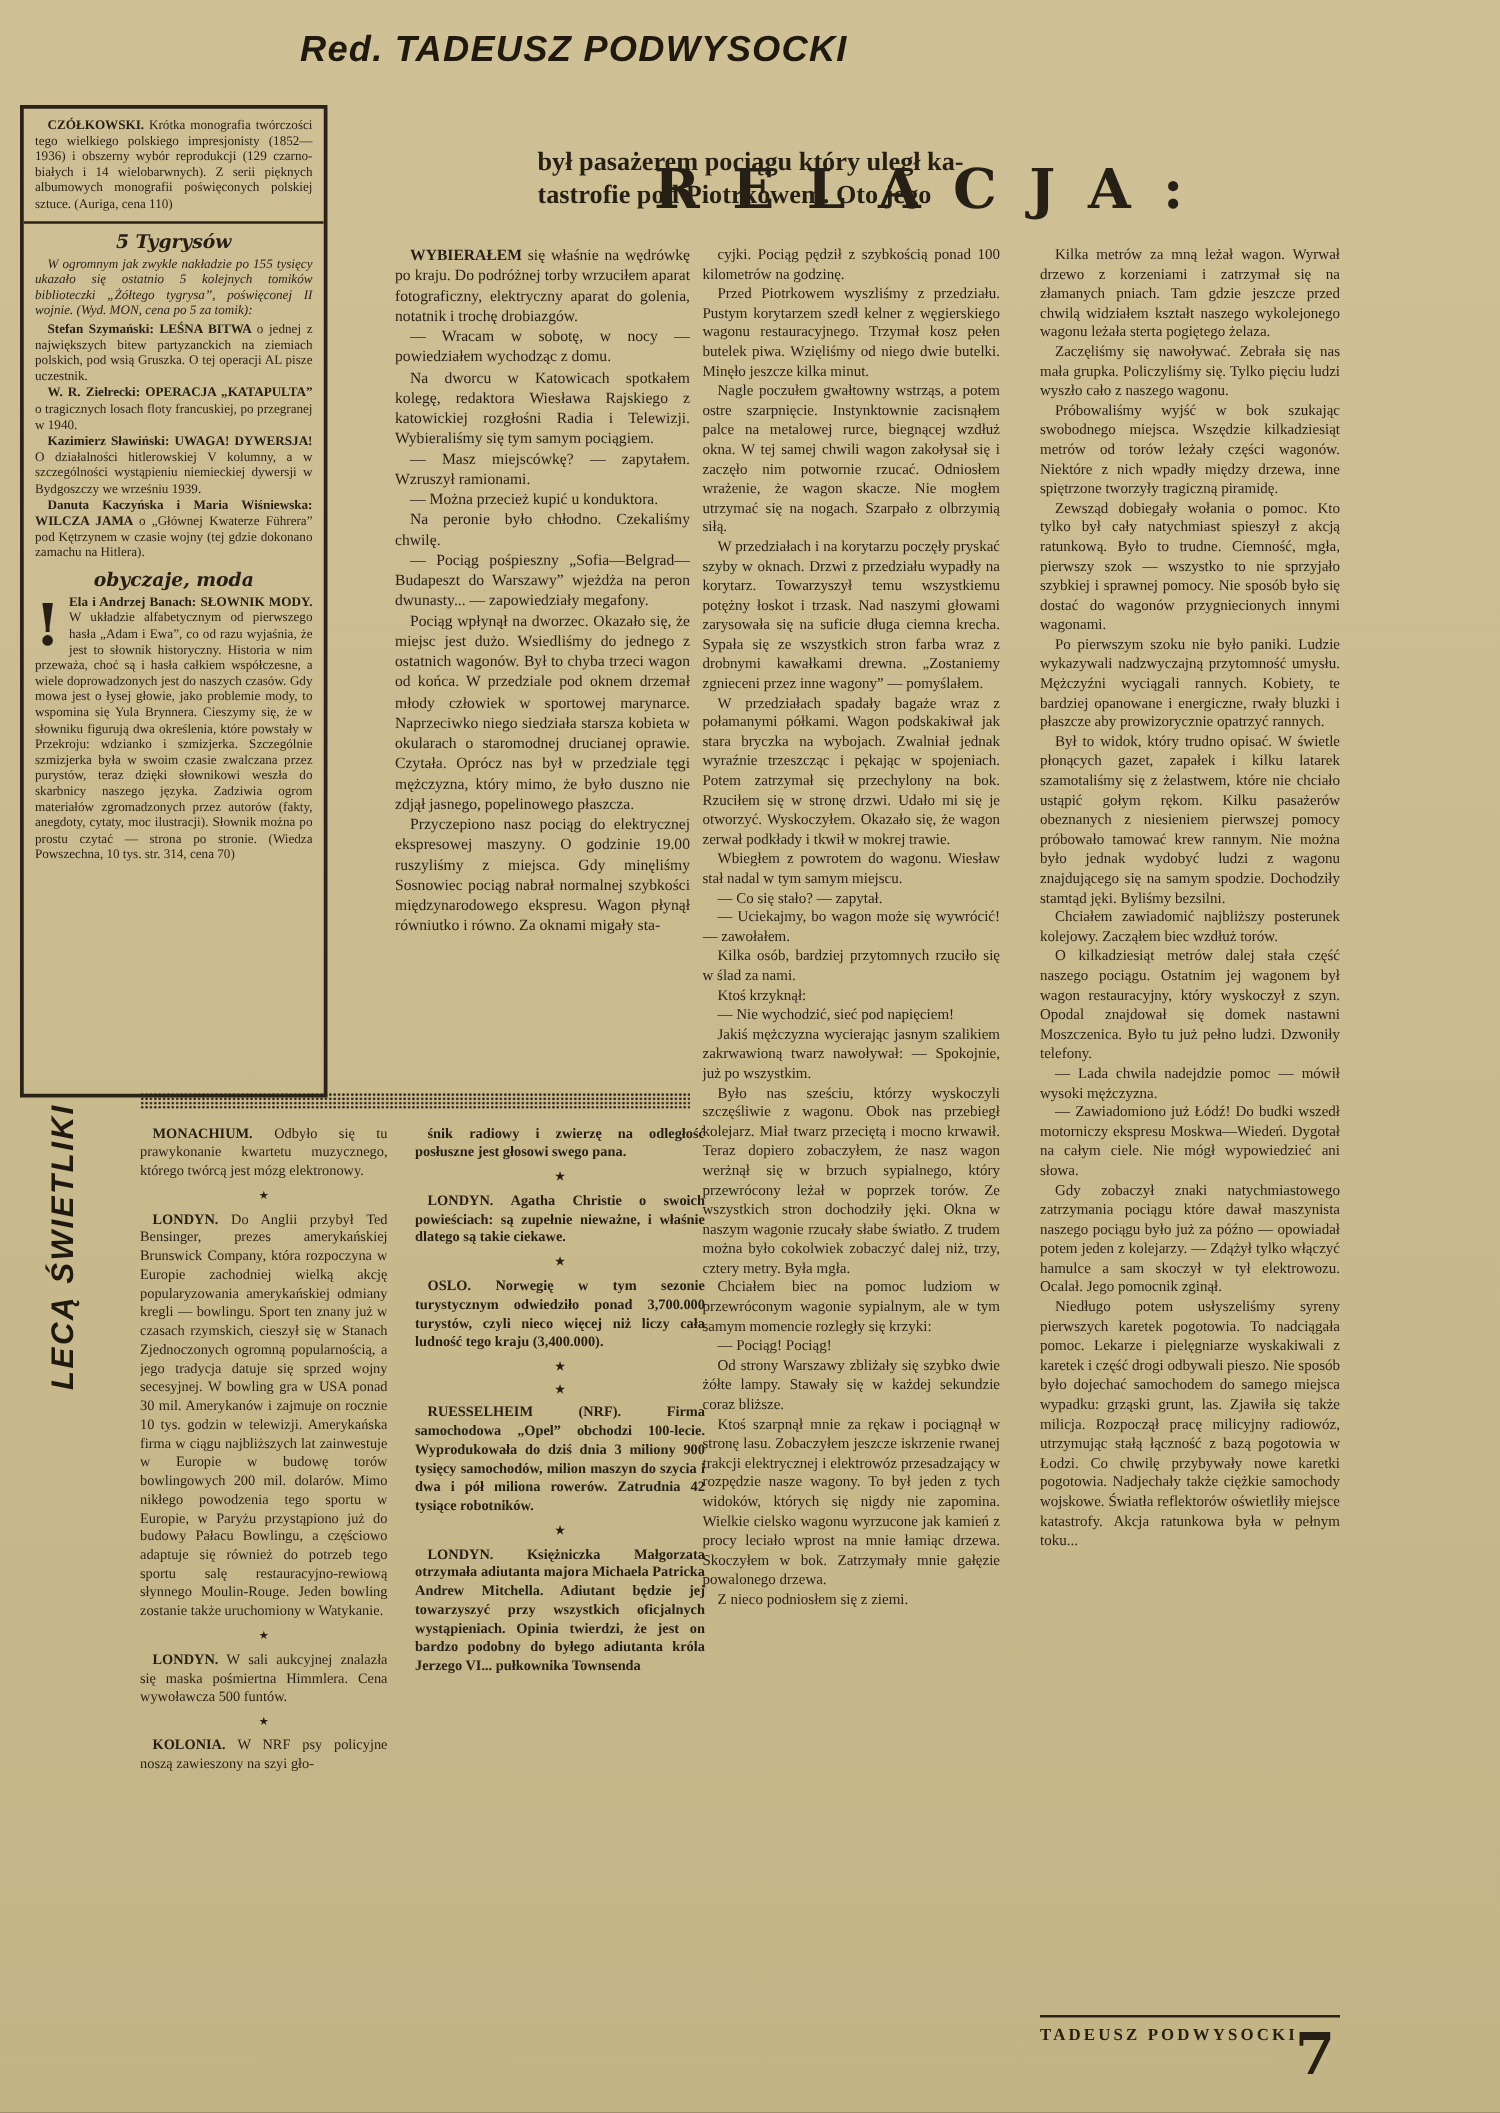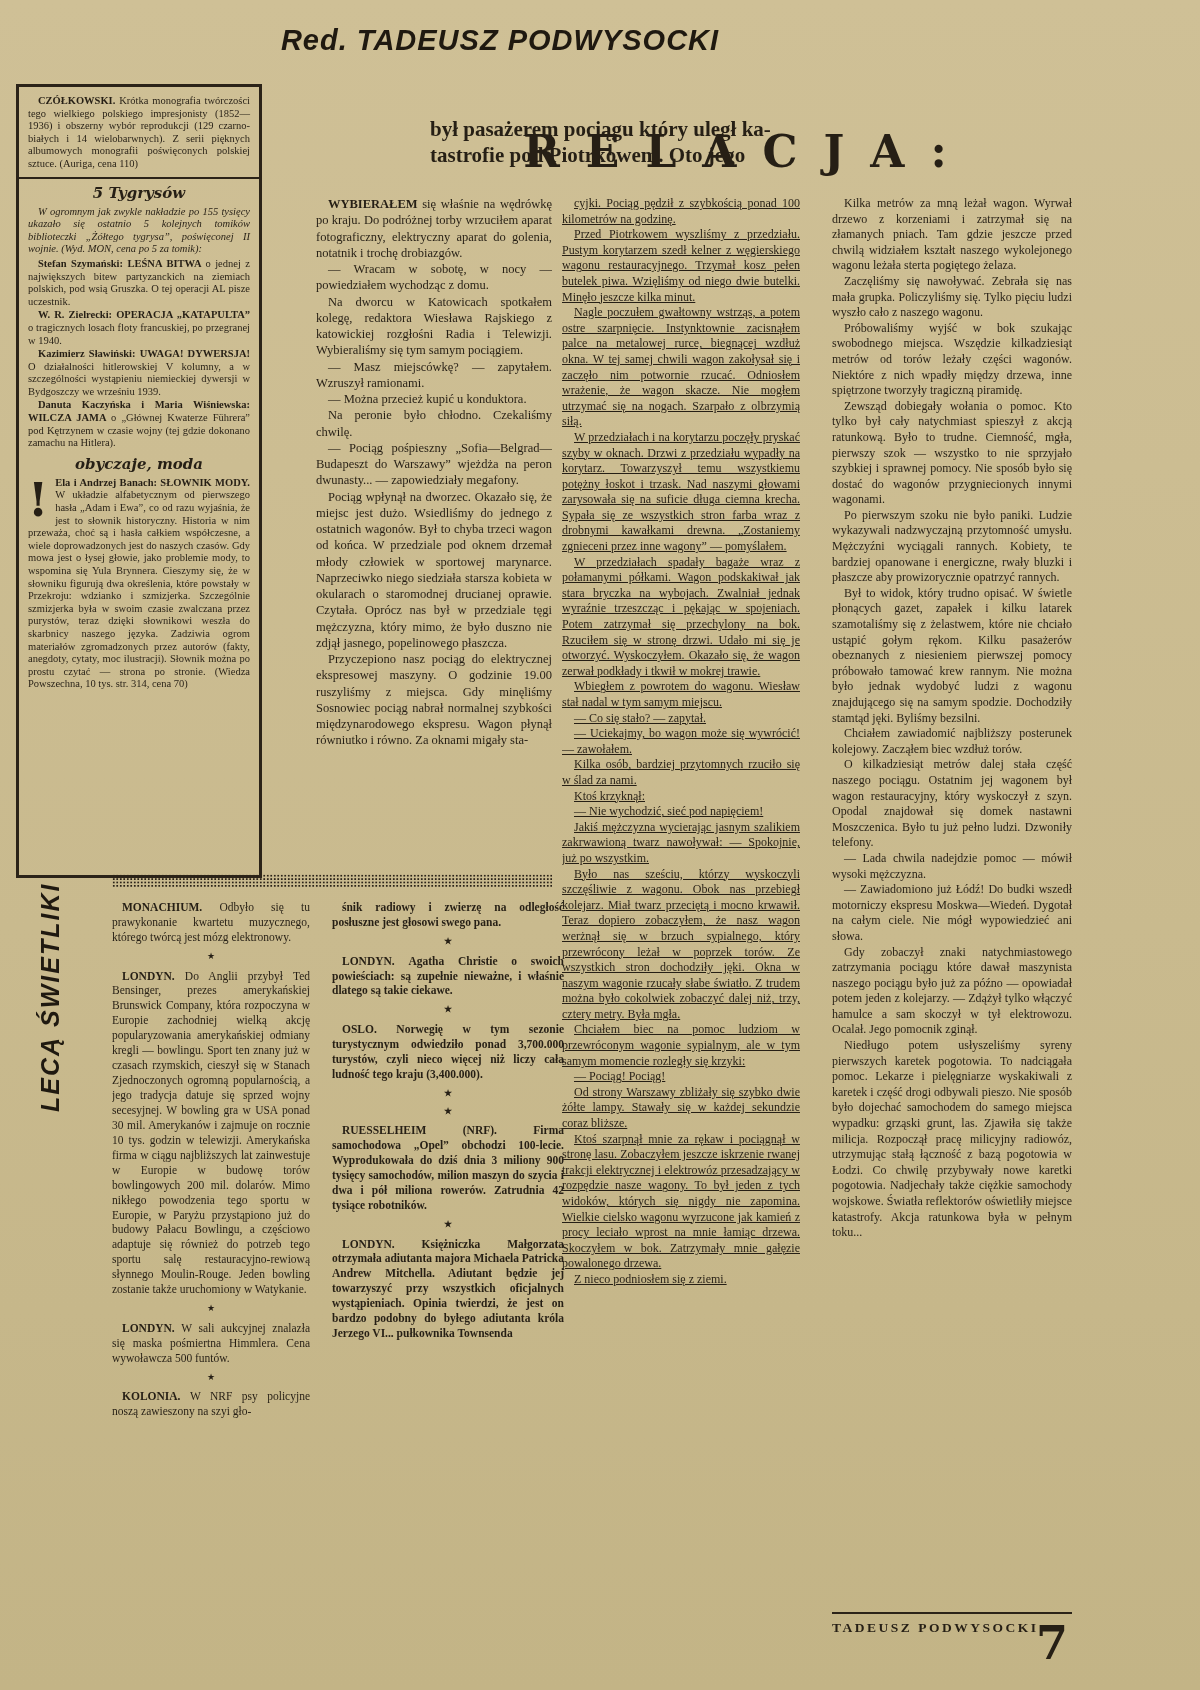--- a/index.html
+++ b/index.html
@@ -4,21 +4,21 @@
 <style>
   * { margin:0; padding:0; box-sizing:border-box; }
   html,body { background:#8f8468; }
   .page {
     position:relative; width:1200px; height:1690px; margin:0 auto;
     background:linear-gradient(180deg,#cfc096 0%, #c9ba8e 55%, #c3b486 100%);
     overflow:hidden; color:#261f15;
     font-family:"Liberation Serif", serif;
   }
   .masthead {
-    position:absolute; left:240px; top:24px; width:520px; text-align:center;
+    position:absolute; left:240px; top:24px; width:520px; 
     font-family:"Liberation Sans", sans-serif; font-style:italic; font-weight:bold;
     font-size:29px; letter-spacing:1px; color:#1f1910;
   }
   
   .left-box {
     position:absolute; left:16px; top:84px; width:246px; height:794px;
     border:3px solid #2b2318; padding:8px 9px; overflow:hidden;
     font-size:10.5px; line-height:1.2; text-align:justify;
   }
   .left-box .para, .book-item { text-indent:10px; }
@@ -42,21 +42,21 @@
   }
   .relacja {
     position:absolute; left:430px; top:126px; width:610px; text-align:center;
     font-family:"DejaVu Serif", serif; font-weight:bold; font-size:44px;
     letter-spacing:26px; text-indent:26px; white-space:nowrap;
   }
   
   .col { position:absolute; text-align:justify; overflow:hidden; }
   .col .para { text-indent:12px; }
   #colA { left:316px; top:196px; width:236px; height:680px; font-size:12.5px; line-height:1.3; }
-  #colB { left:562px; top:196px; width:238px; height:1460px; font-size:12px; line-height:1.3;text-decoration:underline; }
+  #colB { left:562px; top:196px; width:238px; height:1460px; font-size:12px; line-height:1.3; }
   #colC { left:832px; top:196px; width:240px; height:1404px; font-size:12px; line-height:1.3; }
   .signature {
     position:absolute; left:832px; top:1612px; width:240px;
     border-top:2px solid #2b2318; padding-top:6px;
     font-weight:bold; font-size:13.5px; letter-spacing:2.5px; white-space:nowrap;
   }
   
   .dotted-band {
     position:absolute; left:112px; top:874px; width:440px; height:13px;
     background-image:radial-gradient(#2b2318 0.9px, transparent 1.1px);

